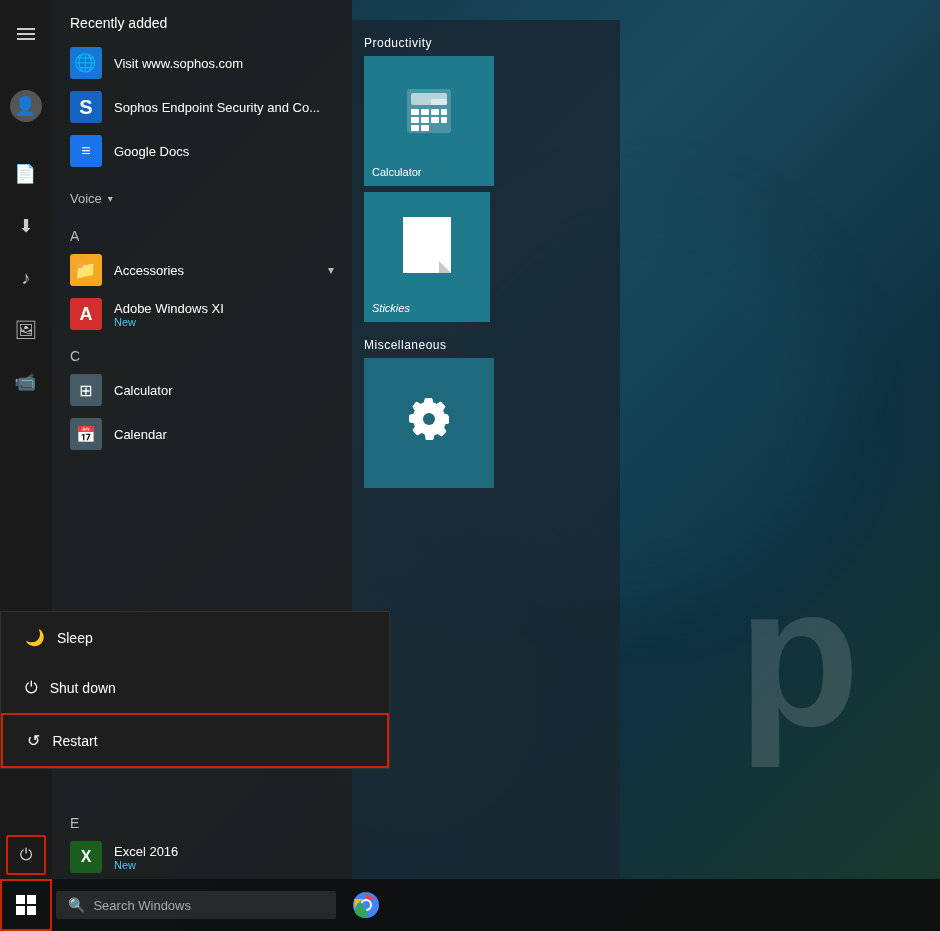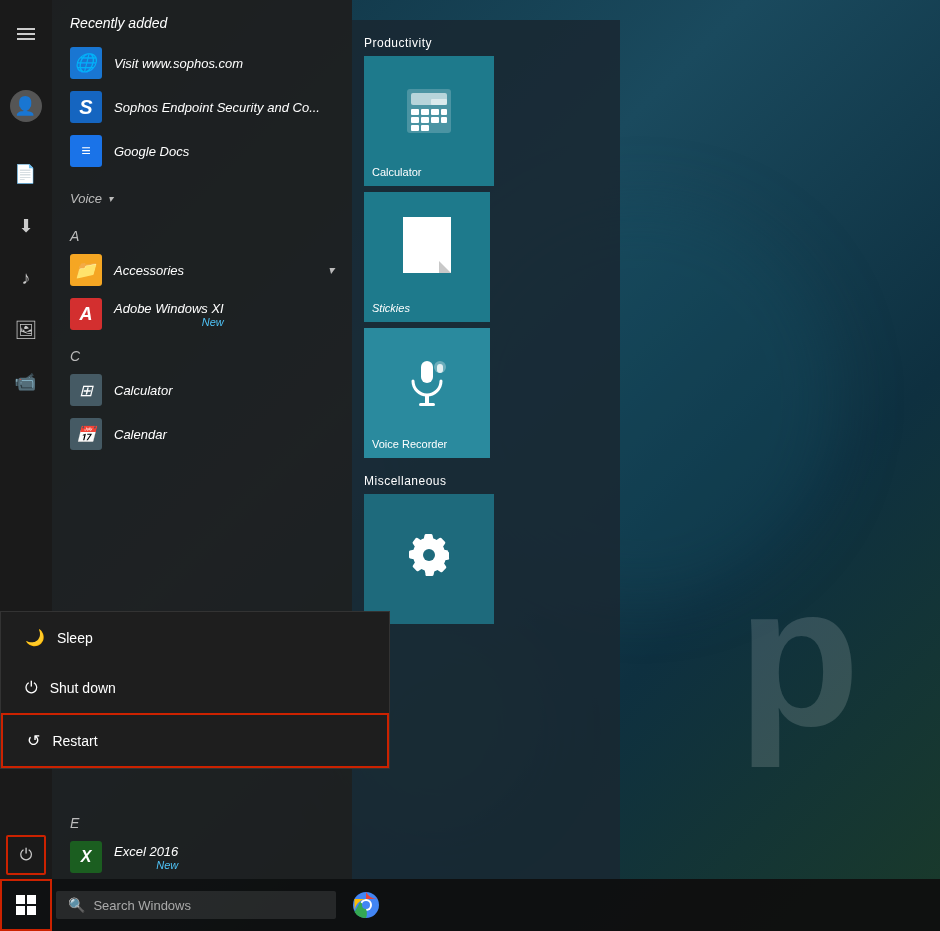--- a/index.html
+++ b/index.html
@@ -61,21 +61,20 @@
       border-radius: 2px;
     }
 
     
     .app-list-panel {
       width: 300px;
       background: rgba(30, 30, 30, 0.92);
       display: flex;
       flex-direction: column;
       overflow: hidden;
-      font-style: italic;
     }
 
     .app-list-header {
       padding: 15px 18px 10px 18px;
       color: #fff;
       font-size: 14px;
       font-weight: 400;
     }
 
     .recently-added-list {
@@ -122,21 +121,20 @@
     }
 
     .app-item .app-label {
       flex: 1;
     }
 
     .app-item .new-badge {
       color: #4fc3f7;
       font-size: 11px;
       display: block;
-      text-align: right;
     }
 
     .app-item .app-name-wrap {
       display: flex;
       flex-direction: column;
     }
 
     .expand-arrow {
       margin-left: 6px;
       font-size: 10px;
@@ -470,34 +468,20 @@
 
         <div style="display:flex;flex-direction:column;gap:6px;">
 
           <div class="tile" style="background:#1e7a8c;width:126px;height:130px;font-style:italic;">
             <div class="tile-icon">
               <div class="stickies-icon"></div>
             </div>
             <div class="tile-label">Stickies</div>
           </div>
 
-          <div class="tile" style="background:#2a8a9e;width:126px;height:130px;">
-            <div class="tile-icon">
-              <svg width="40" height="48" viewBox="0 0 40 48" fill="white" xmlns="http://www.w3.org/2000/svg">
-                <rect x="14" y="2" width="12" height="22" rx="6" fill="white"></rect>
-                <path d="M6 22c0 7.7 6.3 14 14 14s14-6.3 14-14" stroke="white" stroke-width="3" fill="none" stroke-linecap="round"></path>
-                <rect x="18" y="36" width="4" height="8" fill="white"></rect>
-                <rect x="12" y="44" width="16" height="3" rx="1.5" fill="white"></rect>
-
-                <circle cx="33" cy="8" r="6" fill="rgba(255,255,255,0.3)"></circle>
-                <rect x="30" y="5" width="6" height="9" rx="3" fill="white" opacity="0.8"></rect>
-              </svg>
-            </div>
-            <div class="tile-label">Voice Recorder</div>
-          </div>
         </div>
       </div>
     </div>
 
     <div style="margin-top:8px;">
       <div class="tiles-section-title">Miscellaneous</div>
       <div class="tiles-row">
         <div class="tile tile-large" style="background:#1e6a7c;">
           <div class="tile-icon">
             <svg width="56" height="56" viewBox="0 0 56 56" fill="white" xmlns="http://www.w3.org/2000/svg">

